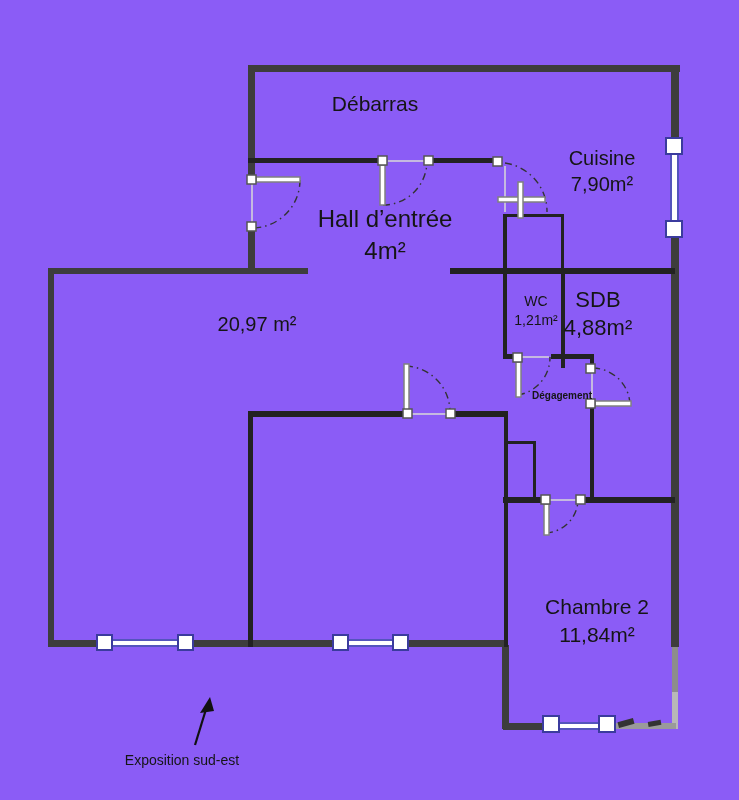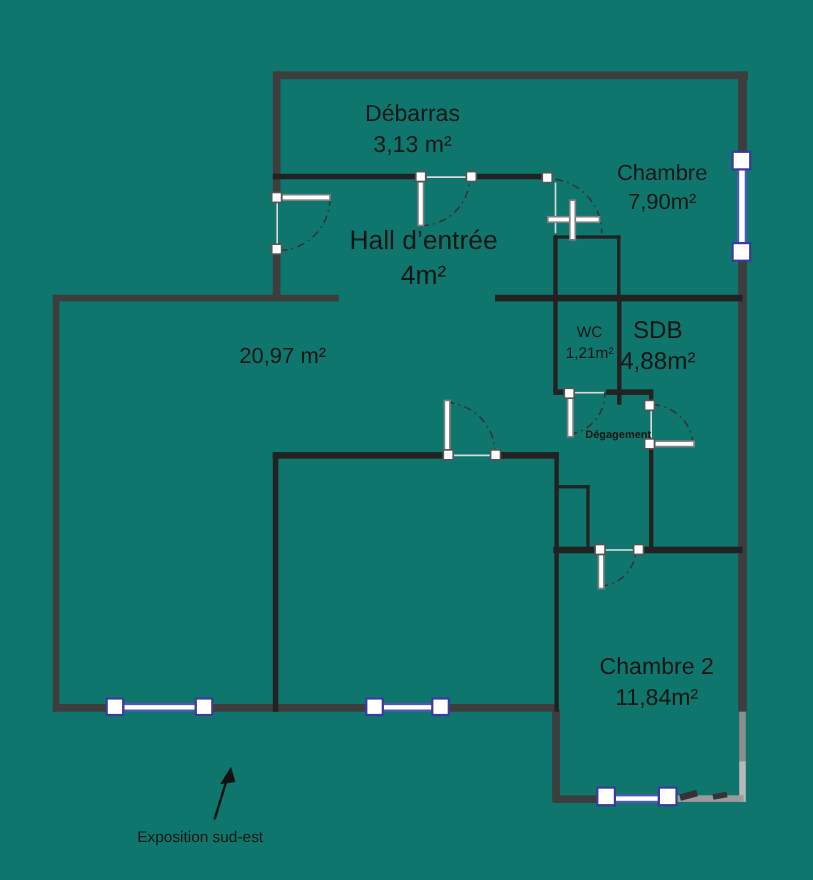--- a/index.html
+++ b/index.html
@@ -1,16 +1,16 @@
 <!DOCTYPE html>
 <html><head>
 <meta charset="utf-8">
 <style>
   html,body{margin:0;padding:0;background:#fff;}
-  #stage{position:relative;width:739px;height:800px;background:#0f766e;overflow:hidden;
+  #stage{position:relative;width:739px;height:800px;background:#8b5cf6;overflow:hidden;
          font-family:"Liberation Sans", sans-serif;}
   #plan-svg{position:absolute;left:0;top:0;}
   .lbl{position:absolute;transform:translateX(-50%);text-align:center;color:#151515;
        line-height:1.32;white-space:nowrap;}
   .lbl div{white-space:nowrap;}
 </style>
 </head>
 <body>
 
 <div id="stage">
@@ -127,25 +127,24 @@
   </g>
 
   <g>
     <line x1="195" y1="745" x2="207" y2="706" stroke="#111" stroke-width="2.2"></line>
     <polygon points="210,697 200,713 214,711" fill="#111"></polygon>
   </g>
 </svg>
 
   <div class="lbl" style="left:375px;top:90px;font-size:21px">
     <div>Débarras</div>
-    <div>3,13 m²</div>
   </div>
 
   <div class="lbl" style="left:602px;top:145px;font-size:20px">
-    <div>Chambre</div>
+    <div>Cuisine</div>
     <div>7,90m²</div>
   </div>
 
   <div class="lbl" style="left:385px;top:203px;font-size:24px">
     <div>Hall d’entrée</div>
     <div>4m²</div>
   </div>
 
   <div class="lbl" style="left:257px;top:311px;font-size:20px">
     <div>20,97 m²</div>

